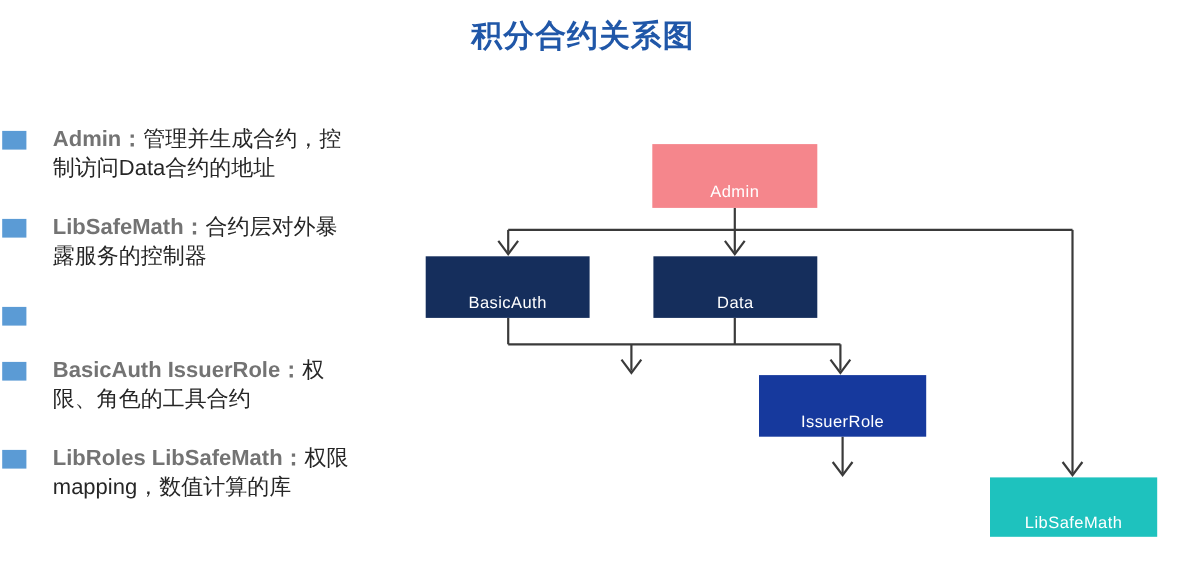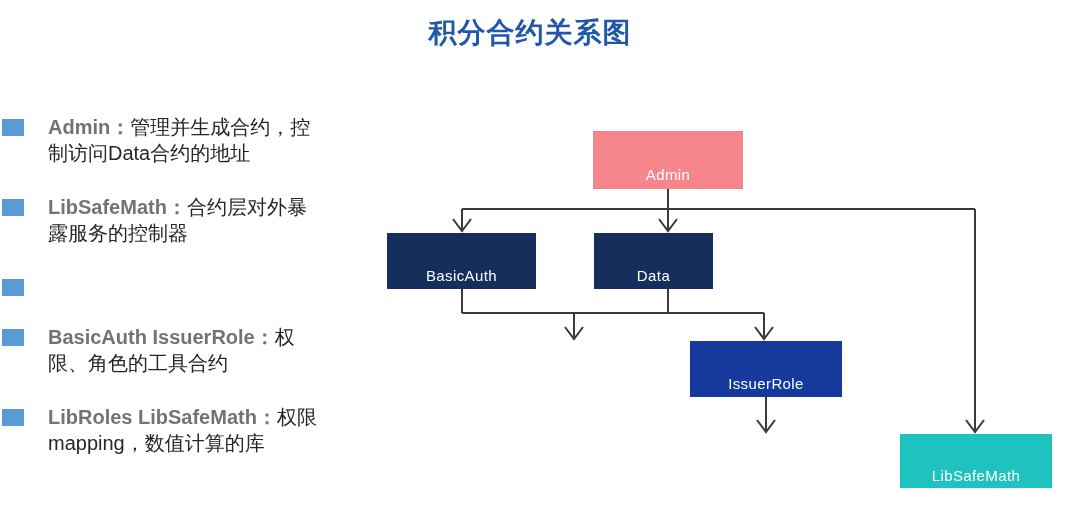--- a/index.html
+++ b/index.html
@@ -126,21 +126,21 @@
       <path d="M966 420 L975 432 L984 420"></path>
     </g>
   </svg>
 
   <div class="node" style="left: 593px; top: 131px; width: 150px; height: 58px; background-color: rgb(245, 134, 140);">
     <span class="node-label">Admin</span>
   </div>
   <div class="node" style="left: 387px; top: 233px; width: 149px; height: 56px; background-color: rgb(21, 46, 92);">
     <span class="node-label">BasicAuth</span>
   </div>
-  <div class="node" style="left: 594px; top: 233px; width: 119px; height: 56px; background-color: rgb(21, 46, 92);">
+  <div class="node" style="left: 594px; top: 233px; width: 149px; height: 56px; background-color: rgb(21, 46, 92);">
     <span class="node-label">Data</span>
   </div>
   <div class="node" style="left: 690px; top: 341px; width: 152px; height: 56px; background-color: rgb(22, 57, 157);">
     <span class="node-label">IssuerRole</span>
   </div>
   <div class="node" style="left: 900px; top: 434px; width: 152px; height: 54px; background-color: rgb(30, 194, 190); text-align: right;">
     <span class="node-label">LibSafeMath</span>
   </div>
 
 </div>

